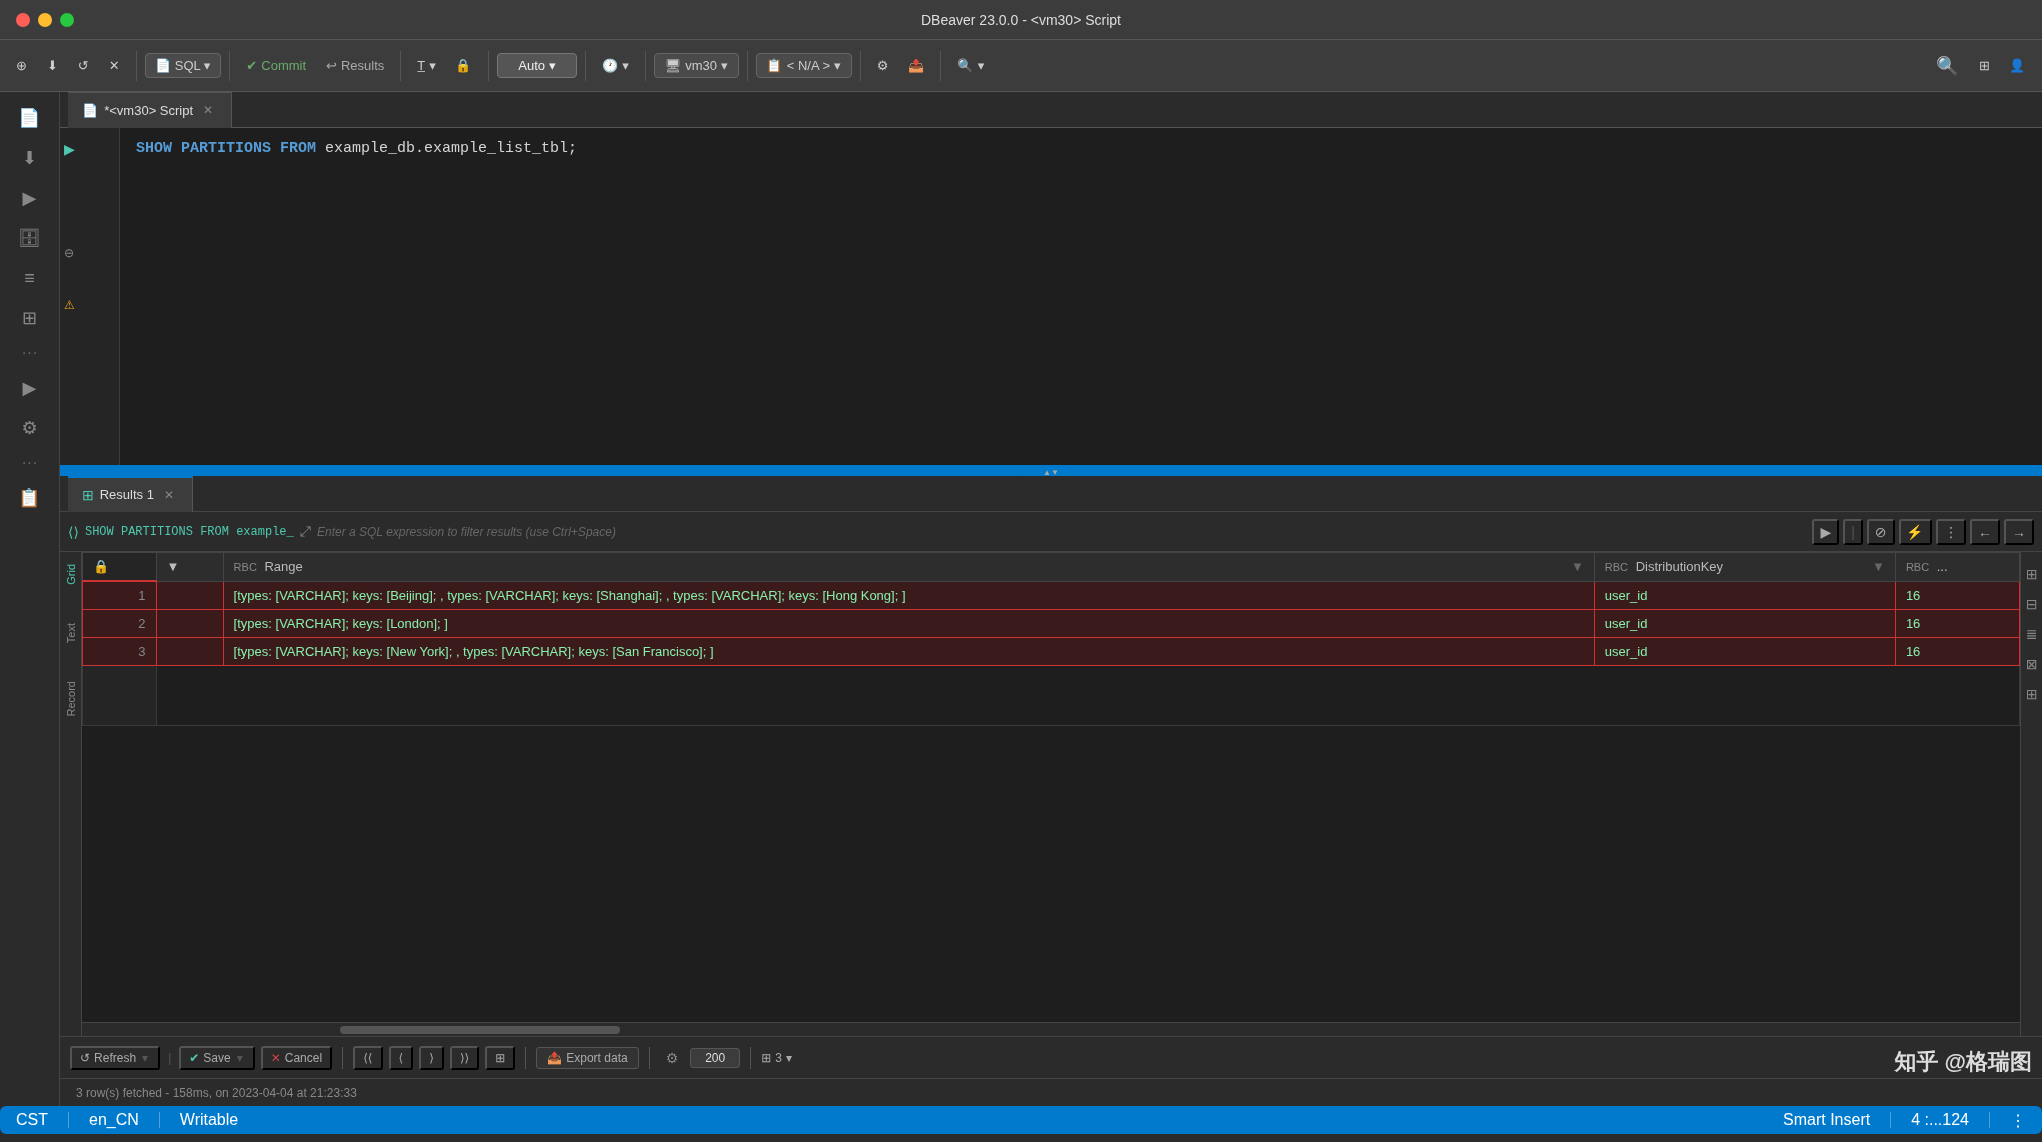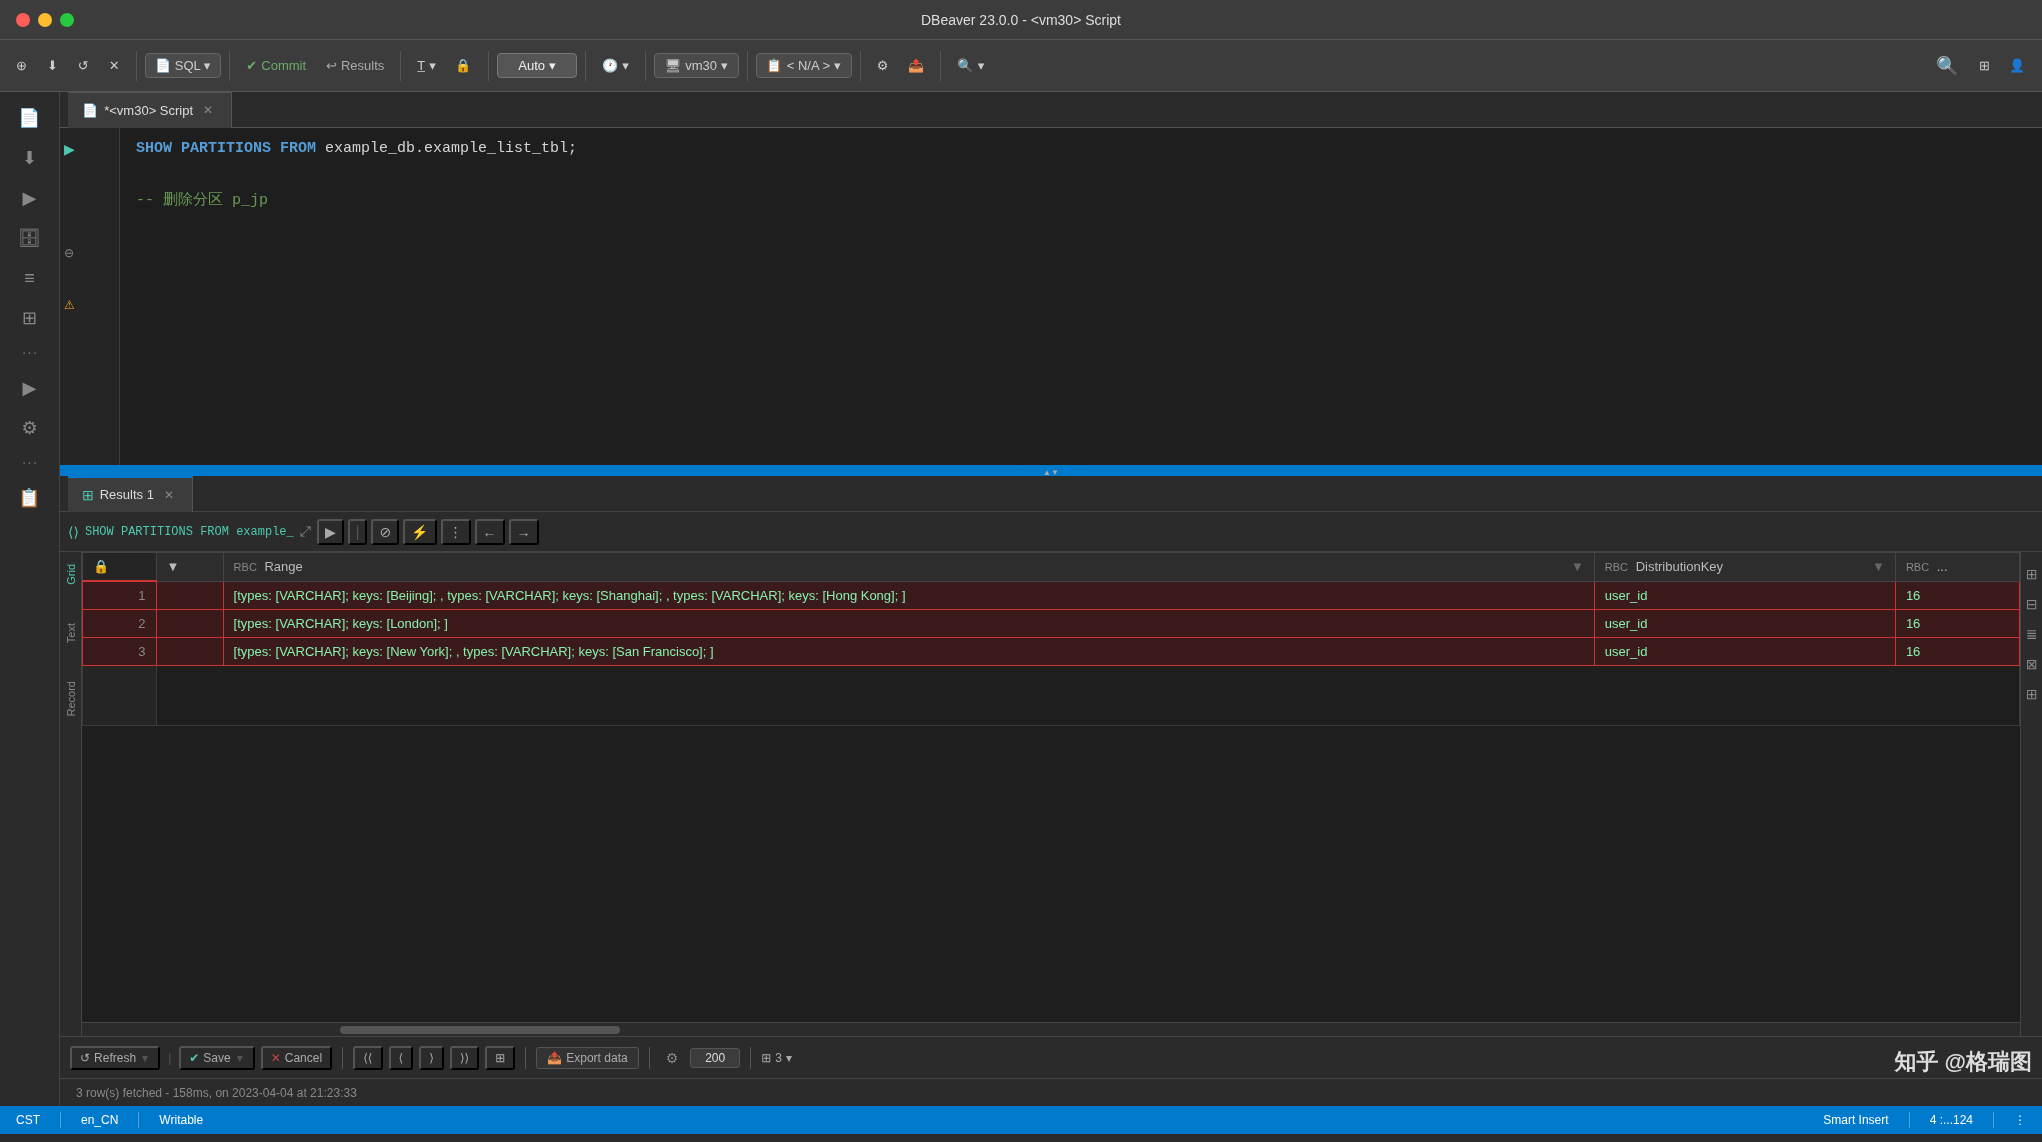--- a/index.html
+++ b/index.html
@@ -537,22 +537,23 @@
     }
 
     
     .status-bar {
       height: 28px;
       background: #007acc;
       display: flex;
       align-items: center;
       padding: 0 16px;
       gap: 20px;
-      font-size: 12px;
+      font-size: 16px;
       color: #fff;
+      border-radius: 6px;
     }
     .status-item {
       display: flex;
       align-items: center;
       gap: 6px;
     }
     .status-divider {
       width: 1px;
       height: 16px;
       background: rgba(255,255,255,0.3);
@@ -725,21 +726,20 @@
         <div class="gutter-row" style="margin-top:26px;">
           <span class="gutter-circle">⊖</span>
         </div>
         <div class="gutter-row" style="margin-top:26px;">
           <span class="gutter-warning">⚠</span>
         </div>
       </div>
       <div class="editor-code">
         <span class="code-line"><span class="kw">SHOW</span><span class="plain"> </span><span class="kw">PARTITIONS</span><span class="plain"> </span><span class="kw">FROM</span><span class="plain"> example_db.example_list_tbl;</span></span>
         <span class="code-line">&nbsp;</span>
-        <span class="code-line"><span class="comment">-- 删除分区 p_jp</span></span>
       </div>
     </div>
 
     <div class="resize-handle">
       <div style="width:60px;height:8px;background:#007acc;border-radius:4px;display:flex;align-items:center;justify-content:center;">
         <span style="color:#aaa;font-size:8px;">▲▼</span>
       </div>
     </div>
 
     <div class="results-area">
@@ -749,20 +749,21 @@
           <span class="results-tab-icon">⊞</span>
           <span>Results 1</span>
           <span class="tab-close">✕</span>
         </div>
       </div>
 
       <div class="results-toolbar">
         <span style="color:#4ec9b0;font-size:14px;">⟨⟩</span>
         <span class="results-sql-text">SHOW PARTITIONS FROM example_</span>
         <span style="color:#888;font-size:14px;">⤢</span>
+        <span class="filter-placeholder">Enter a SQL expression to filter results (use Ctrl+Space)</span>
         <div class="results-toolbar-right">
           <button class="rtb-btn">▶</button>
           <button class="rtb-btn" style="color:#555;">|</button>
           <button class="rtb-btn">⊘</button>
           <button class="rtb-btn">⚡</button>
           <button class="rtb-btn">⋮</button>
           <button class="rtb-btn">←</button>
           <button class="rtb-btn">→</button>
         </div>
       </div>

